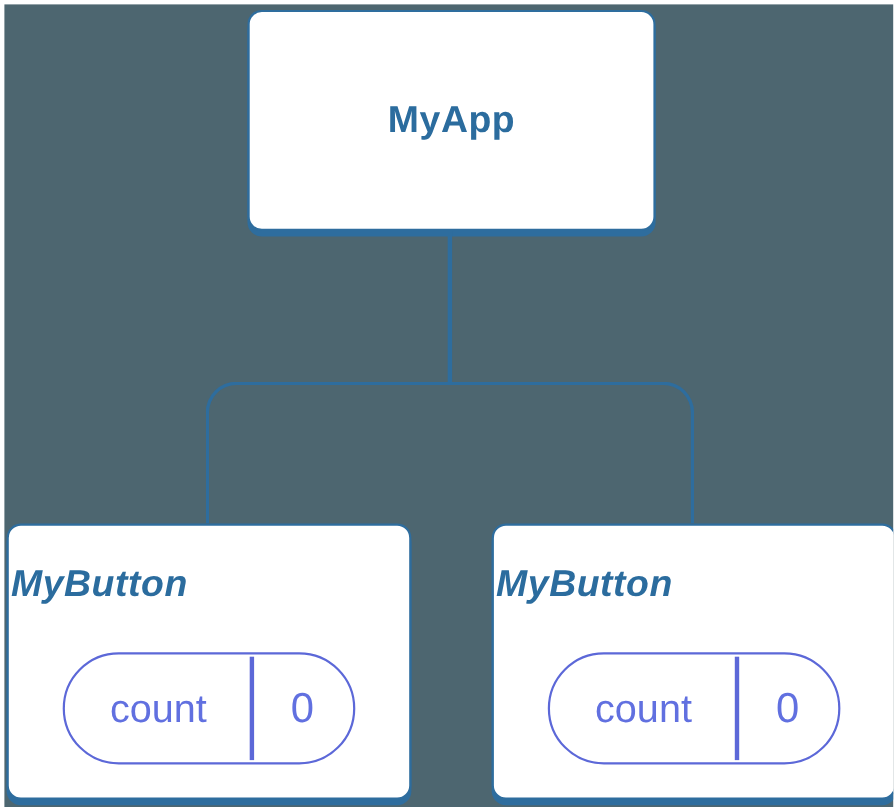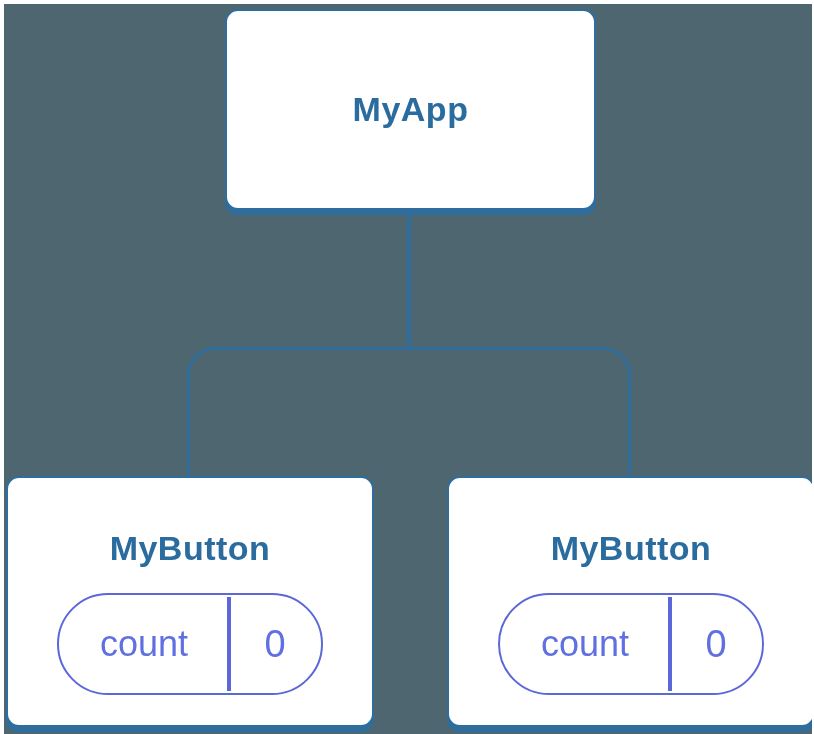--- a/index.html
+++ b/index.html
@@ -51,24 +51,24 @@
     height: 251px;
   }
   .node-title {
     font-size: 34px;
     font-weight: 600;
     letter-spacing: 0.5px;
     color: var(--node-label);
   }
   .child-title {
     position: absolute;
-    top: 49px;
+    top: 32px;
     left: 0;
     right: 0;
-    text-align: center;
+    font-style: italic;
   }
   .connector-stem {
     position: absolute;
     left: 403px;
     top: 206px;
     width: 3px;
     height: 140px;
     background: var(--connector);
   }
   .connector-bracket {

